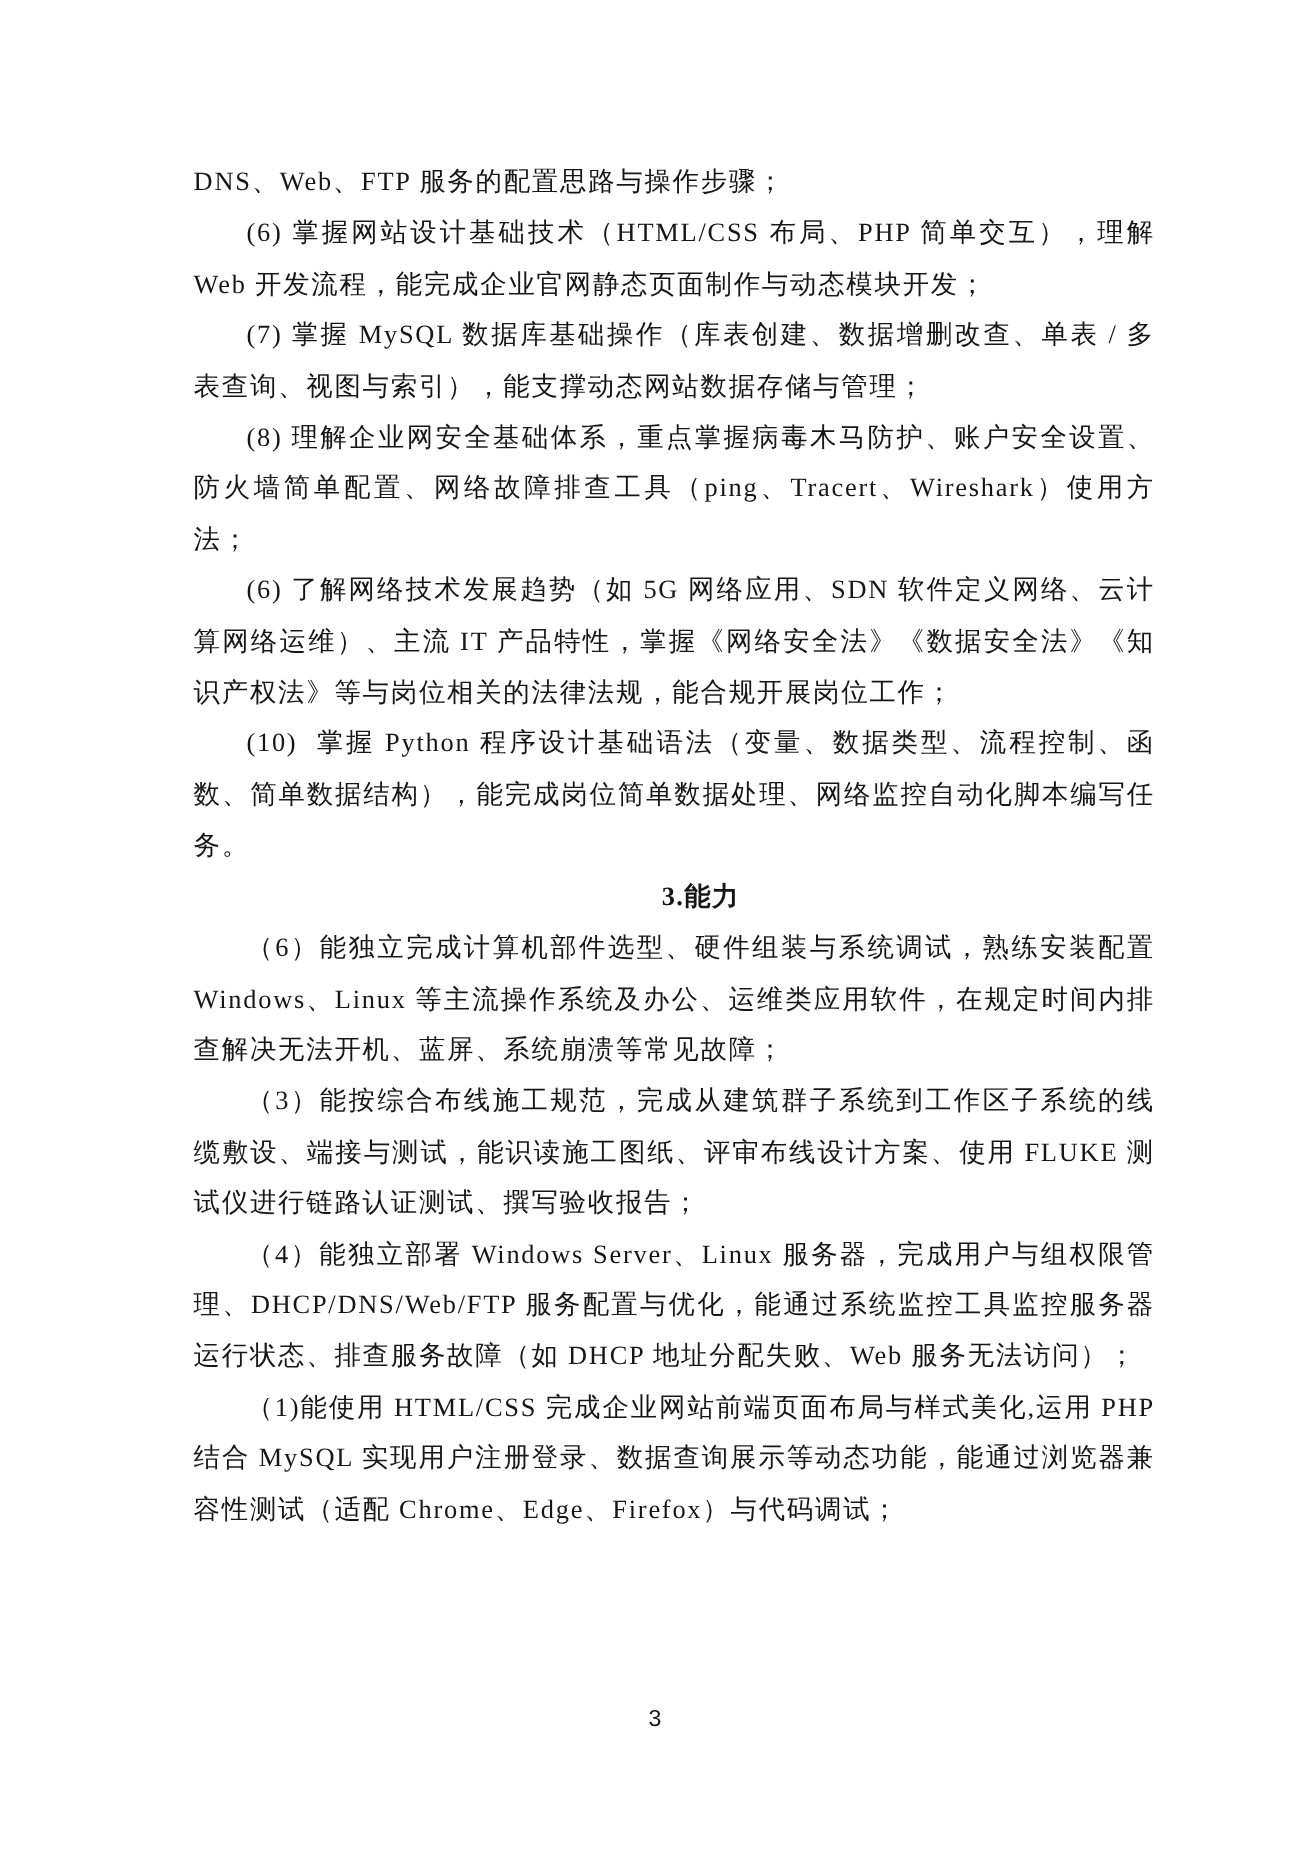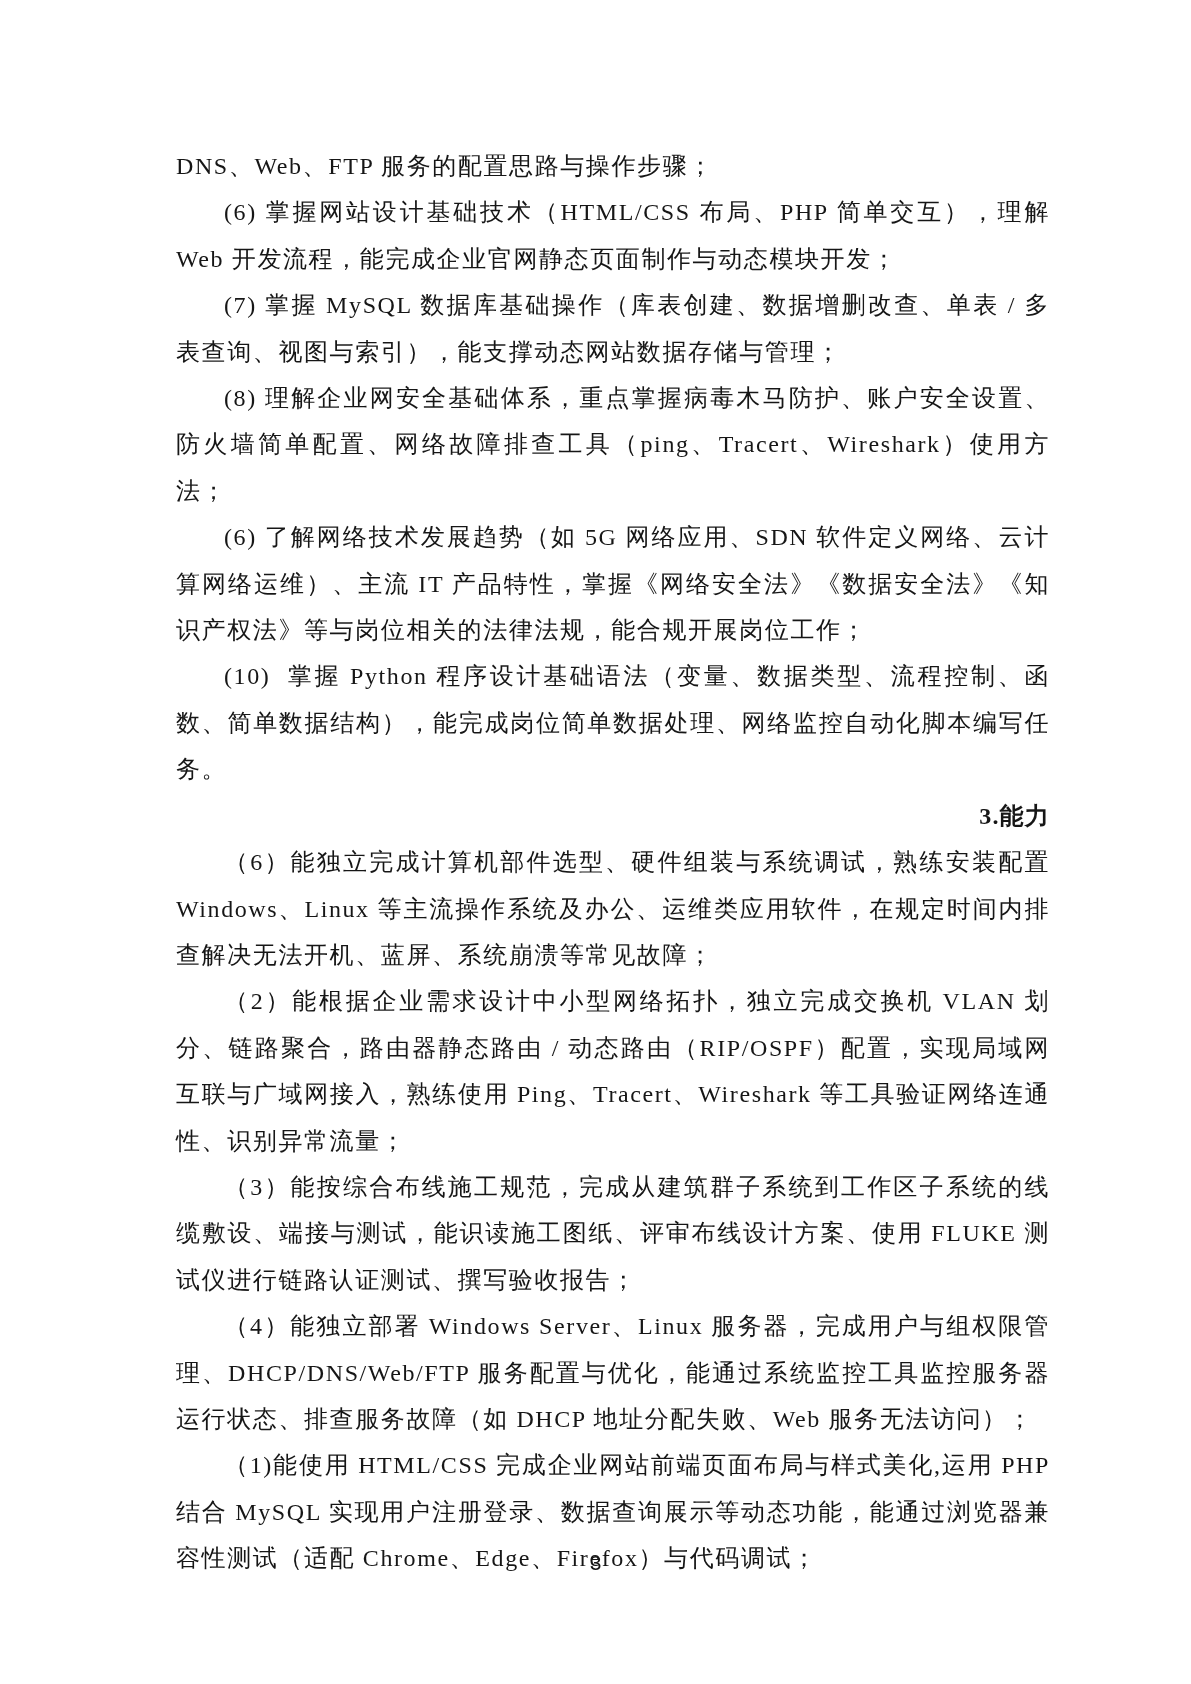--- a/index.html
+++ b/index.html
@@ -29,21 +29,21 @@
     font-size: 24px;
     line-height: 46.4px;
     letter-spacing: 1.6px;
     text-align: justify;
     text-justify: inter-character;
     word-break: normal;
   }
   .para.indent { text-indent: 2em; }
   .para.heading {
     font-weight: bold;
-    text-align: right;
+    text-align: center;
     letter-spacing: 1.2px;
   }
   .page-number {
     position: absolute;
     top: 1551px;
     left: 0;
     width: 100%;
     text-align: center;
     font-size: 21px;
     letter-spacing: 0;
@@ -57,19 +57,18 @@
 <div class="page">
   <div class="text-block">
     <p class="para">DNS、Web、FTP 服务的配置思路与操作步骤；</p>
     <p class="para indent">(6) 掌握网站设计基础技术（HTML/CSS 布局、PHP 简单交互），理解 Web 开发流程，能完成企业官网静态页面制作与动态模块开发；</p>
     <p class="para indent">(7) 掌握 MySQL 数据库基础操作（库表创建、数据增删改查、单表 / 多表查询、视图与索引），能支撑动态网站数据存储与管理；</p>
     <p class="para indent">(8) 理解企业网安全基础体系，重点掌握病毒木马防护、账户安全设置、防火墙简单配置、网络故障排查工具（ping、Tracert、Wireshark）使用方法；</p>
     <p class="para indent">(6) 了解网络技术发展趋势（如 5G 网络应用、SDN 软件定义网络、云计算网络运维）、主流 IT 产品特性，掌握《网络安全法》《数据安全法》《知识产权法》等与岗位相关的法律法规，能合规开展岗位工作；</p>
     <p class="para indent">(10)&nbsp; 掌握 Python 程序设计基础语法（变量、数据类型、流程控制、函数、简单数据结构），能完成岗位简单数据处理、网络监控自动化脚本编写任务。</p>
     <p class="para indent heading">3.能力</p>
     <p class="para indent">（6）能独立完成计算机部件选型、硬件组装与系统调试，熟练安装配置 Windows、Linux 等主流操作系统及办公、运维类应用软件，在规定时间内排查解决无法开机、蓝屏、系统崩溃等常见故障；</p>
-    <p class="para indent">（2）能根据企业需求设计中小型网络拓扑，独立完成交换机 VLAN 划分、链路聚合，路由器静态路由 / 动态路由（RIP/OSPF）配置，实现局域网互联与广域网接入，熟练使用 Ping、Tracert、Wireshark 等工具验证网络连通性、识别异常流量；</p>
     <p class="para indent">（3）能按综合布线施工规范，完成从建筑群子系统到工作区子系统的线缆敷设、端接与测试，能识读施工图纸、评审布线设计方案、使用 FLUKE 测试仪进行链路认证测试、撰写验收报告；</p>
     <p class="para indent">（4）能独立部署 Windows Server、Linux 服务器，完成用户与组权限管理、DHCP/DNS/Web/FTP 服务配置与优化，能通过系统监控工具监控服务器运行状态、排查服务故障（如 DHCP 地址分配失败、Web 服务无法访问）；</p>
     <p class="para indent">（1)能使用 HTML/CSS 完成企业网站前端页面布局与样式美化,运用 PHP 结合 MySQL 实现用户注册登录、数据查询展示等动态功能，能通过浏览器兼容性测试（适配 Chrome、Edge、Firefox）与代码调试；</p>
   </div>
   <div class="page-number">3</div>
 </div>
 
 </body></html>

